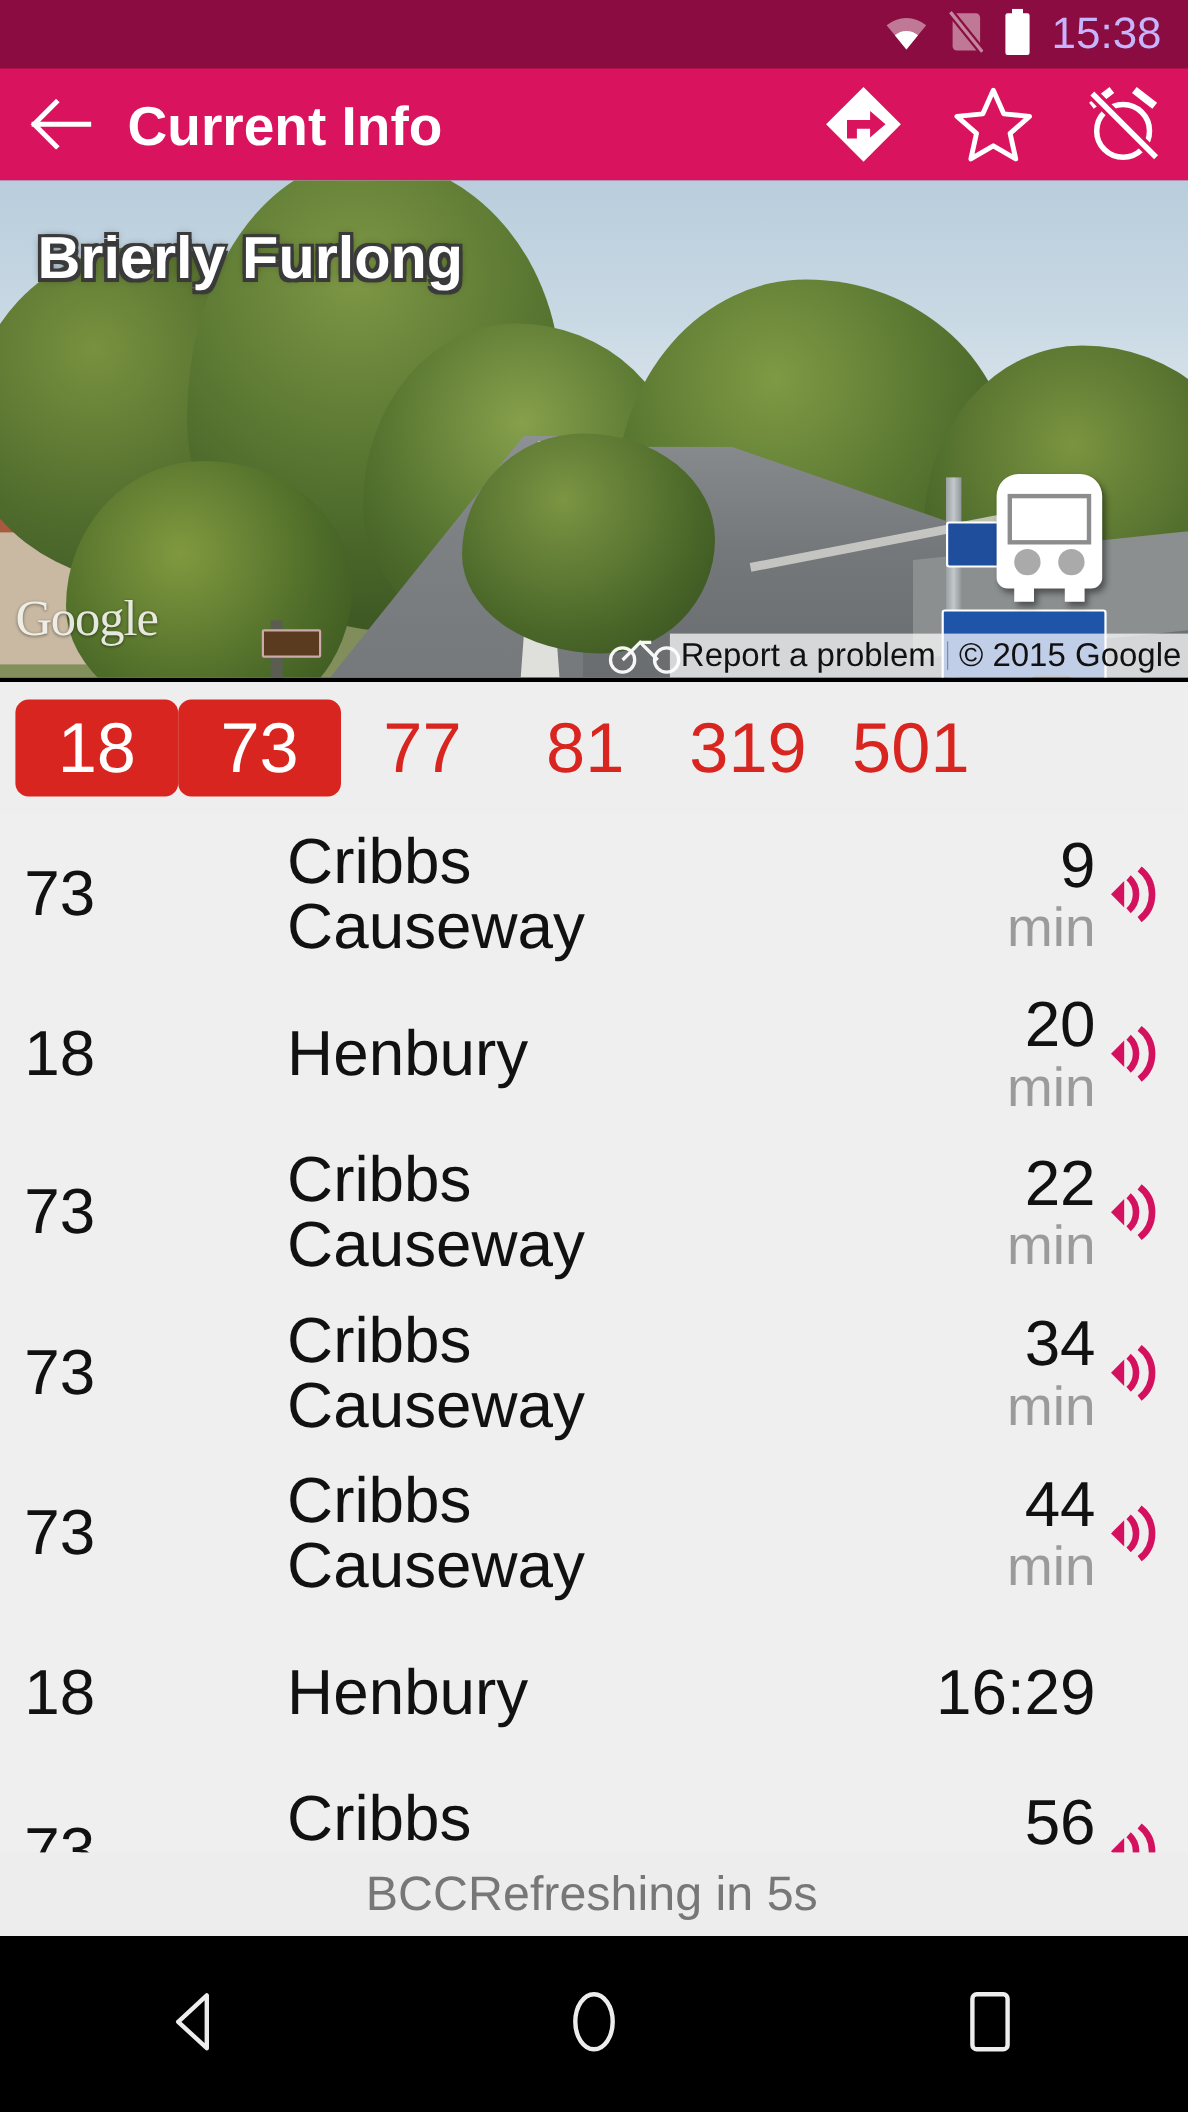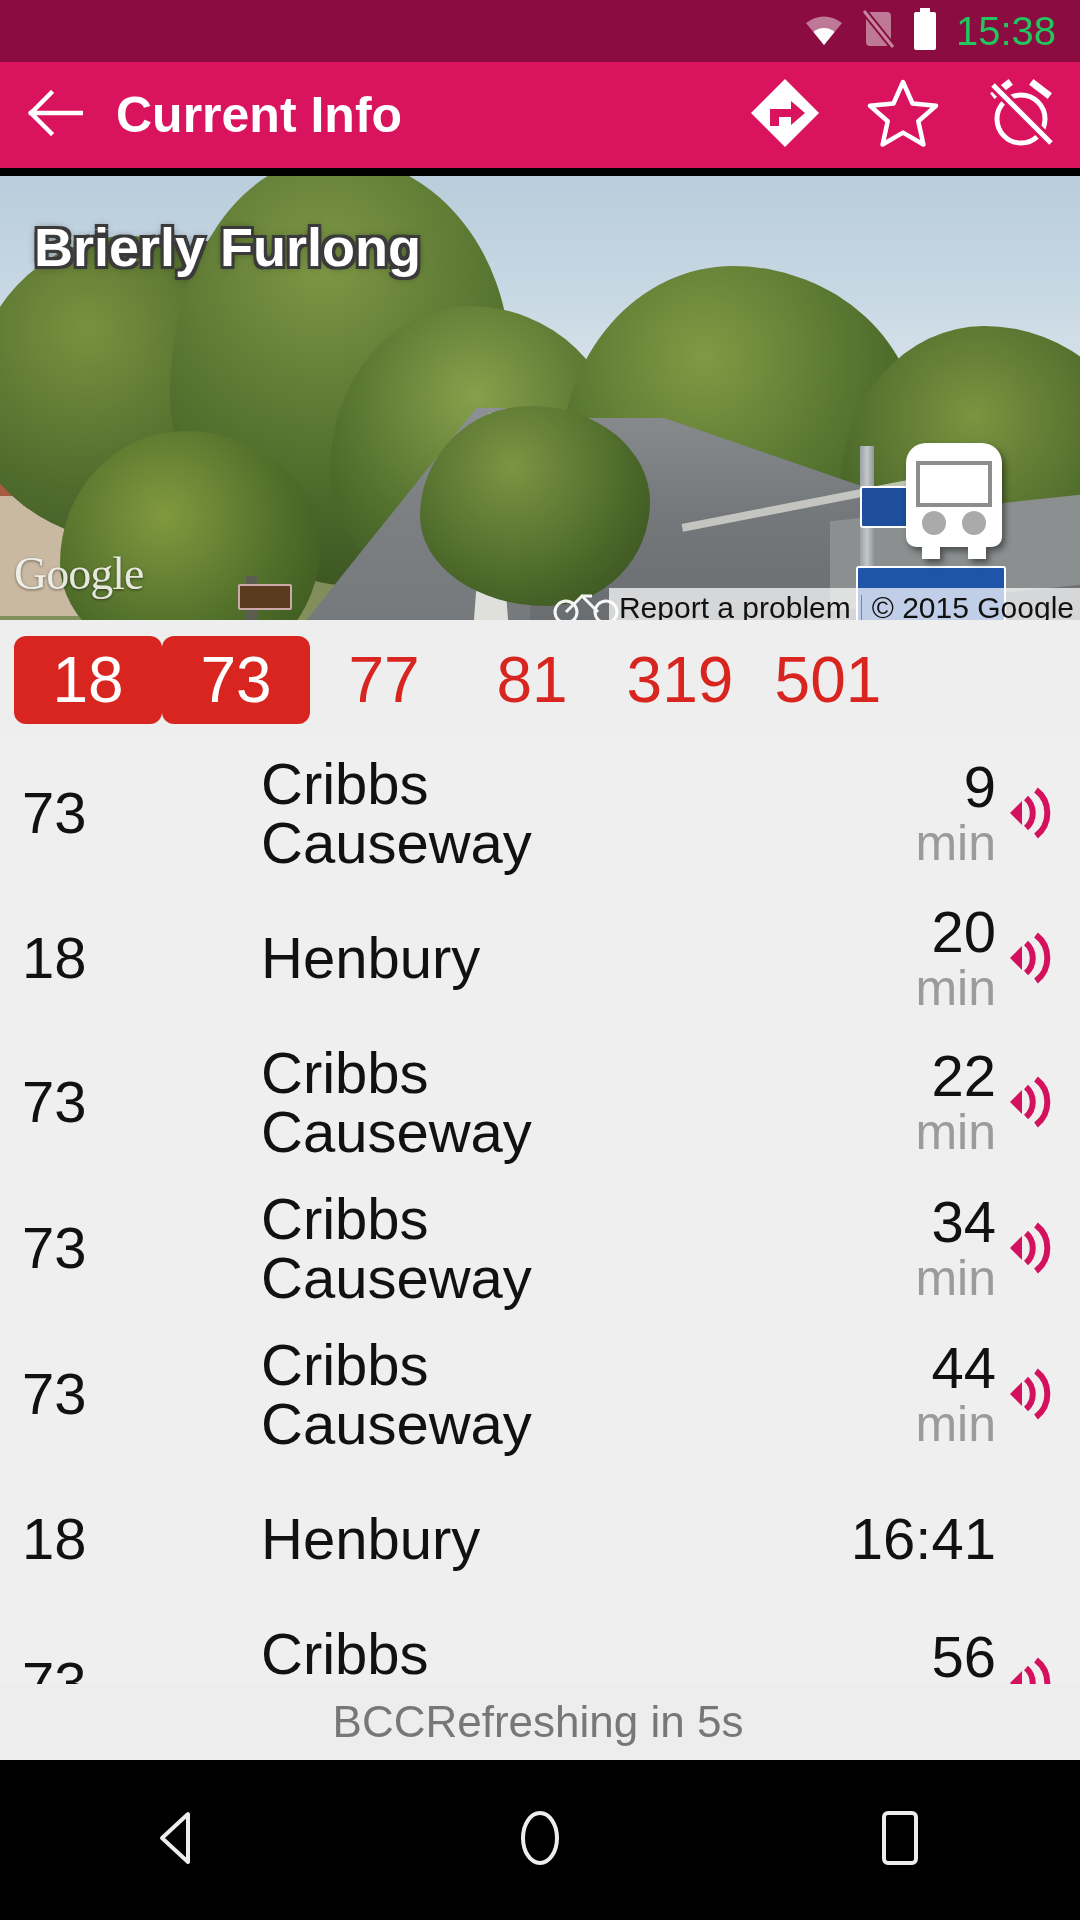--- a/index.html
+++ b/index.html
@@ -13,21 +13,21 @@
 
   
   .statusbar{
     position:absolute; top:0; left:0; width:1080px; height:62px;
     background:#8a0c41;
     display:flex; align-items:center; justify-content:flex-end;
     padding-right:24px;
   }
   .sb-icons{ display:flex; align-items:center; gap:18px; }
   .sb-time{
-    color:#22c55e; font-size:40px; font-weight:400;
+    color:#c4b5fd; font-size:40px; font-weight:400;
     font-family:"Liberation Sans", sans-serif;
     letter-spacing:0px; margin-left:18px; line-height:1;
   }
 
   
   .appbar{
     position:absolute; top:62px; left:0; width:1080px; height:106px;
     background:#d9135e;
     display:flex; align-items:center;
   }
@@ -41,21 +41,21 @@
     flex:1; margin-left:6px; white-space:nowrap;
   }
   .appbar-actions{ display:flex; align-items:center; }
   .ab-action{
     width:118px; height:106px; display:flex; align-items:center;
     justify-content:center; cursor:pointer;
   }
 
   
   .streetview{
-    position:absolute; top:176px; left:0; width:1080px; height:452px;
+    position:absolute; top:164px; left:0; width:1080px; height:452px;
     overflow:hidden;
     background:#9fb6c8;
   }
   .sv-sky{
     position:absolute; inset:0;
     background:linear-gradient(to bottom,#b9cddc 0%,#c9d9e4 28%,#d8e3ea 45%,#cfd8dd 55%, #9aa79a 62%, #6d7a58 70%, #5b6b49 100%);
   }
   
   .sv-house{
     position:absolute; left:-20px; top:246px; width:150px; height:120px;
@@ -483,21 +483,21 @@
               <path d="M18 13 A20 20 0 0 1 18 43" fill="none" stroke="#d4115e" stroke-width="6" stroke-linecap="butt"></path>
               <path d="M28 5 A29 29 0 0 1 28 51" fill="none" stroke="#d4115e" stroke-width="6" stroke-linecap="butt"></path>
             </svg></span>
         </div>
       </div>
       <div class="row">
         <div class="r-route">18</div>
         <div class="r-dest"><span>Henbury</span></div>
         <div class="r-right">
           <div class="r-time">
-            <span class="num">16:41</span>
+            <span class="num">16:29</span>
           </div>
           <span class="r-live hidden"><svg width="46" height="56" viewBox="0 0 46 56">
               <path d="M2 28 L14 16 L14 40 Z" fill="#d4115e"></path>
               <path d="M18 13 A20 20 0 0 1 18 43" fill="none" stroke="#d4115e" stroke-width="6" stroke-linecap="butt"></path>
               <path d="M28 5 A29 29 0 0 1 28 51" fill="none" stroke="#d4115e" stroke-width="6" stroke-linecap="butt"></path>
             </svg></span>
         </div>
       </div>
       <div class="row tall">
         <div class="r-route">73</div>

